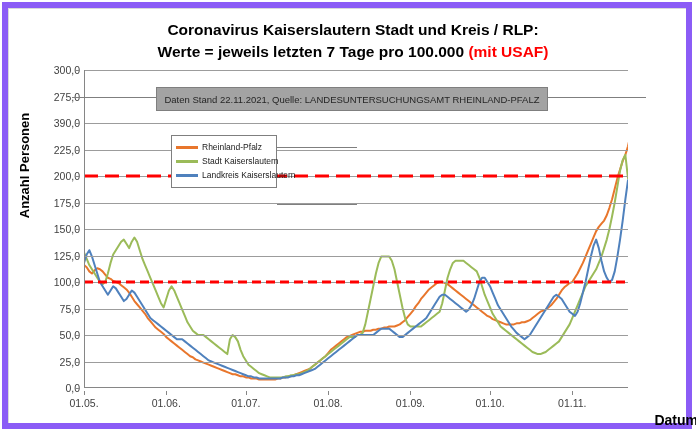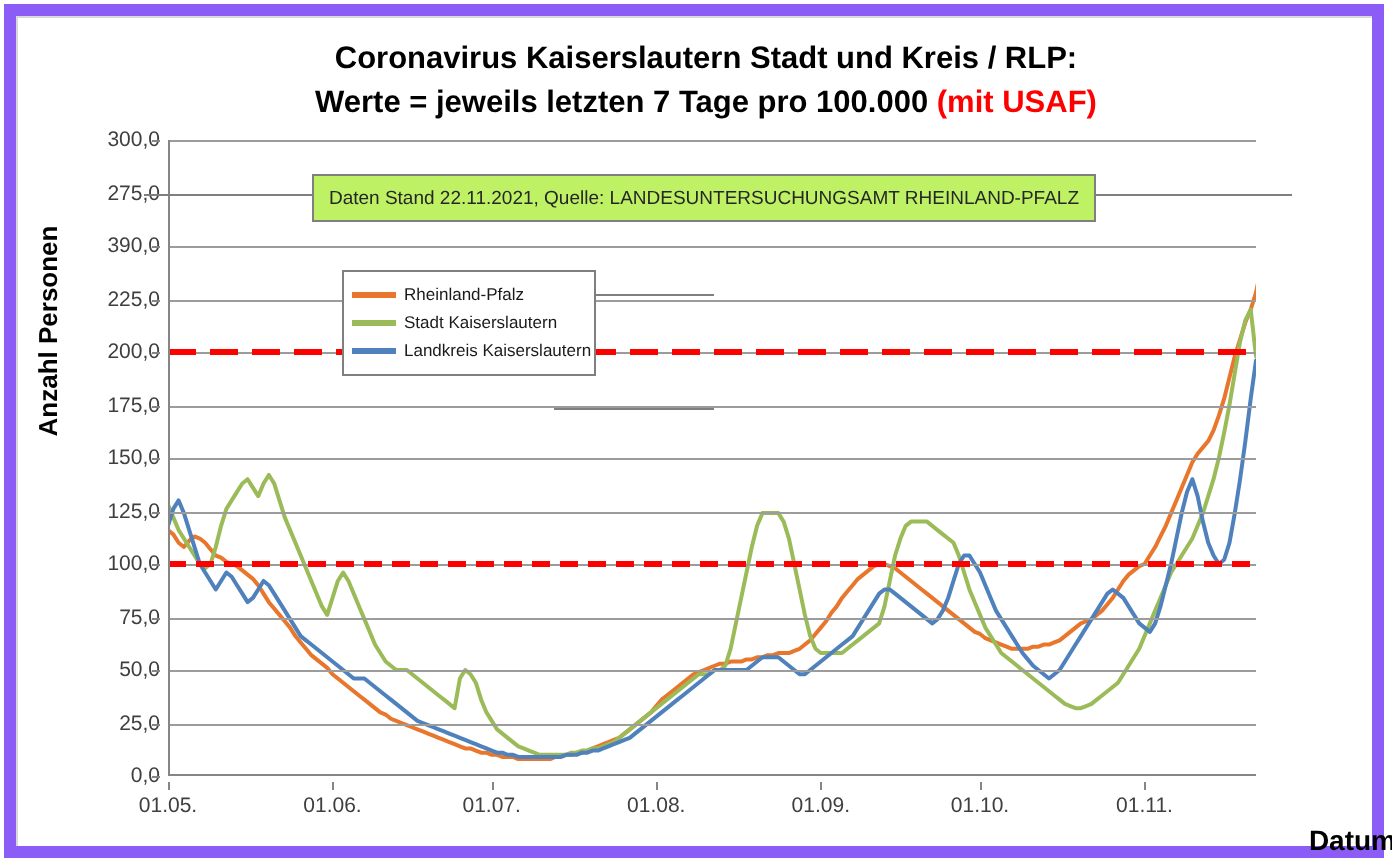--- a/index.html
+++ b/index.html
@@ -16,25 +16,25 @@
     transform:translateY(-50%);}
   #ylabels{position:absolute;left:0;top:62px;width:72px;height:318px;}
   #ylabel-title{position:absolute;left:-84px;top:150px;width:200px;text-align:center;
     font-size:13px;font-weight:bold;color:#000;transform:rotate(-90deg);}
   #xlabels{position:absolute;left:76px;top:383px;width:544px;height:18px;}
   .xtick-label{position:absolute;top:0;font-size:10.5px;color:#3f3f3f;transform:translateX(-50%);white-space:nowrap;}
   .xtickmark{position:absolute;top:0;width:0;height:4px;border-left:1px solid #868686;}
   #xlabel-title{position:absolute;left:0;top:404px;width:690px;text-align:right;
     font-size:14px;font-weight:bold;color:#000;}
   #note-box{position:absolute;left:148px;top:79px;width:390px;height:22px;
-    border:1px solid #7f7f7f;background:#bef264;display:flex;align-items:center;justify-content:center;}
+    border:1px solid #7f7f7f;background:#a3a3a3;display:flex;align-items:center;justify-content:center;}
   #note-box span{font-size:9.5px;color:#262626;white-space:nowrap;}
   #note-line-l{position:absolute;left:64px;top:89px;width:84px;height:0;border-top:1px solid #7f7f7f;}
   #note-line-r{position:absolute;left:538px;top:89px;width:100px;height:0;border-top:1px solid #7f7f7f;}
-  #legend{position:absolute;left:163px;top:127px;width:127px;
+  #legend{position:absolute;left:163px;top:127px;width:106px;
     border:1px solid #7f7f7f;background:#fff;padding:4px 5px 5px 4px;box-sizing:border-box;}
   .legend-row{display:flex;align-items:center;height:14px;}
   .legend-swatch{width:22px;height:12px;position:relative;flex:0 0 22px;margin-right:4px;}
   .legend-swatch i{position:absolute;left:0;top:5px;width:22px;height:2.5px;display:block;}
   .legend-label{font-size:8.5px;color:#1a1a1a;white-space:nowrap;}
   #legend-line-r1{position:absolute;left:269px;top:139px;width:80px;height:0;border-top:1px solid #7f7f7f;}
   #legend-line-r2{position:absolute;left:269px;top:196px;width:80px;height:0;border-top:1px solid #7f7f7f;}
   svg{display:block;}
 </style>
 </head>

